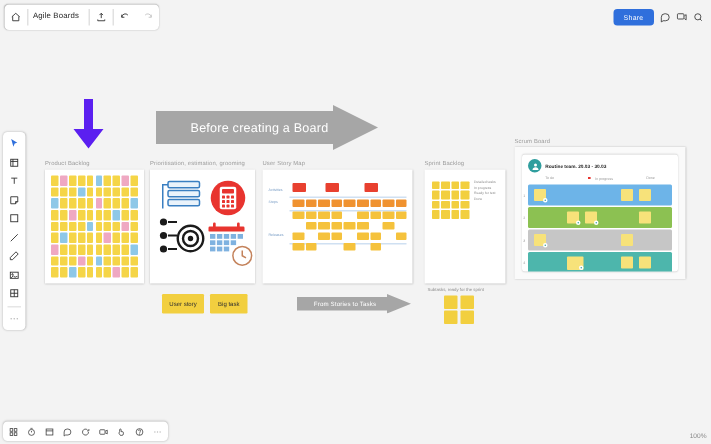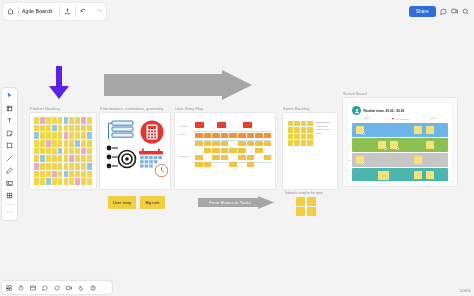--- a/index.html
+++ b/index.html
@@ -274,20 +274,21 @@
     <div class="purple-arrow">
       <svg width="24" height="34" viewBox="0 0 24 34">
         <path d="M9 0h6v20h7l-10 13L2 20h7z" fill="#5b1ff0"></path>
       </svg>
     </div>
 
     <div class="banner">
       <svg width="148" height="30" viewBox="0 0 148 30" style="position:absolute;left:0;top:0">
         <path d="M0 4h118V0l30 15-30 15v-4H0z" fill="#a6a6a6"></path>
       </svg>
+      <div class="banner-text">Before creating a Board</div>
     </div>
 
     <div class="frame" id="f-backlog">
       <div class="frame-label">Product Backlog</div>
       <div class="pb-grid" id="pb-grid">
           <div class="pb-cell" style="background: rgb(245, 213, 71);"></div>
           <div class="pb-cell" style="background: rgb(239, 168, 194);"></div>
           <div class="pb-cell" style="background: rgb(245, 213, 71);"></div>
           <div class="pb-cell" style="background: rgb(245, 213, 71);"></div>
           <div class="pb-cell" style="background: rgb(245, 213, 71);"></div>

